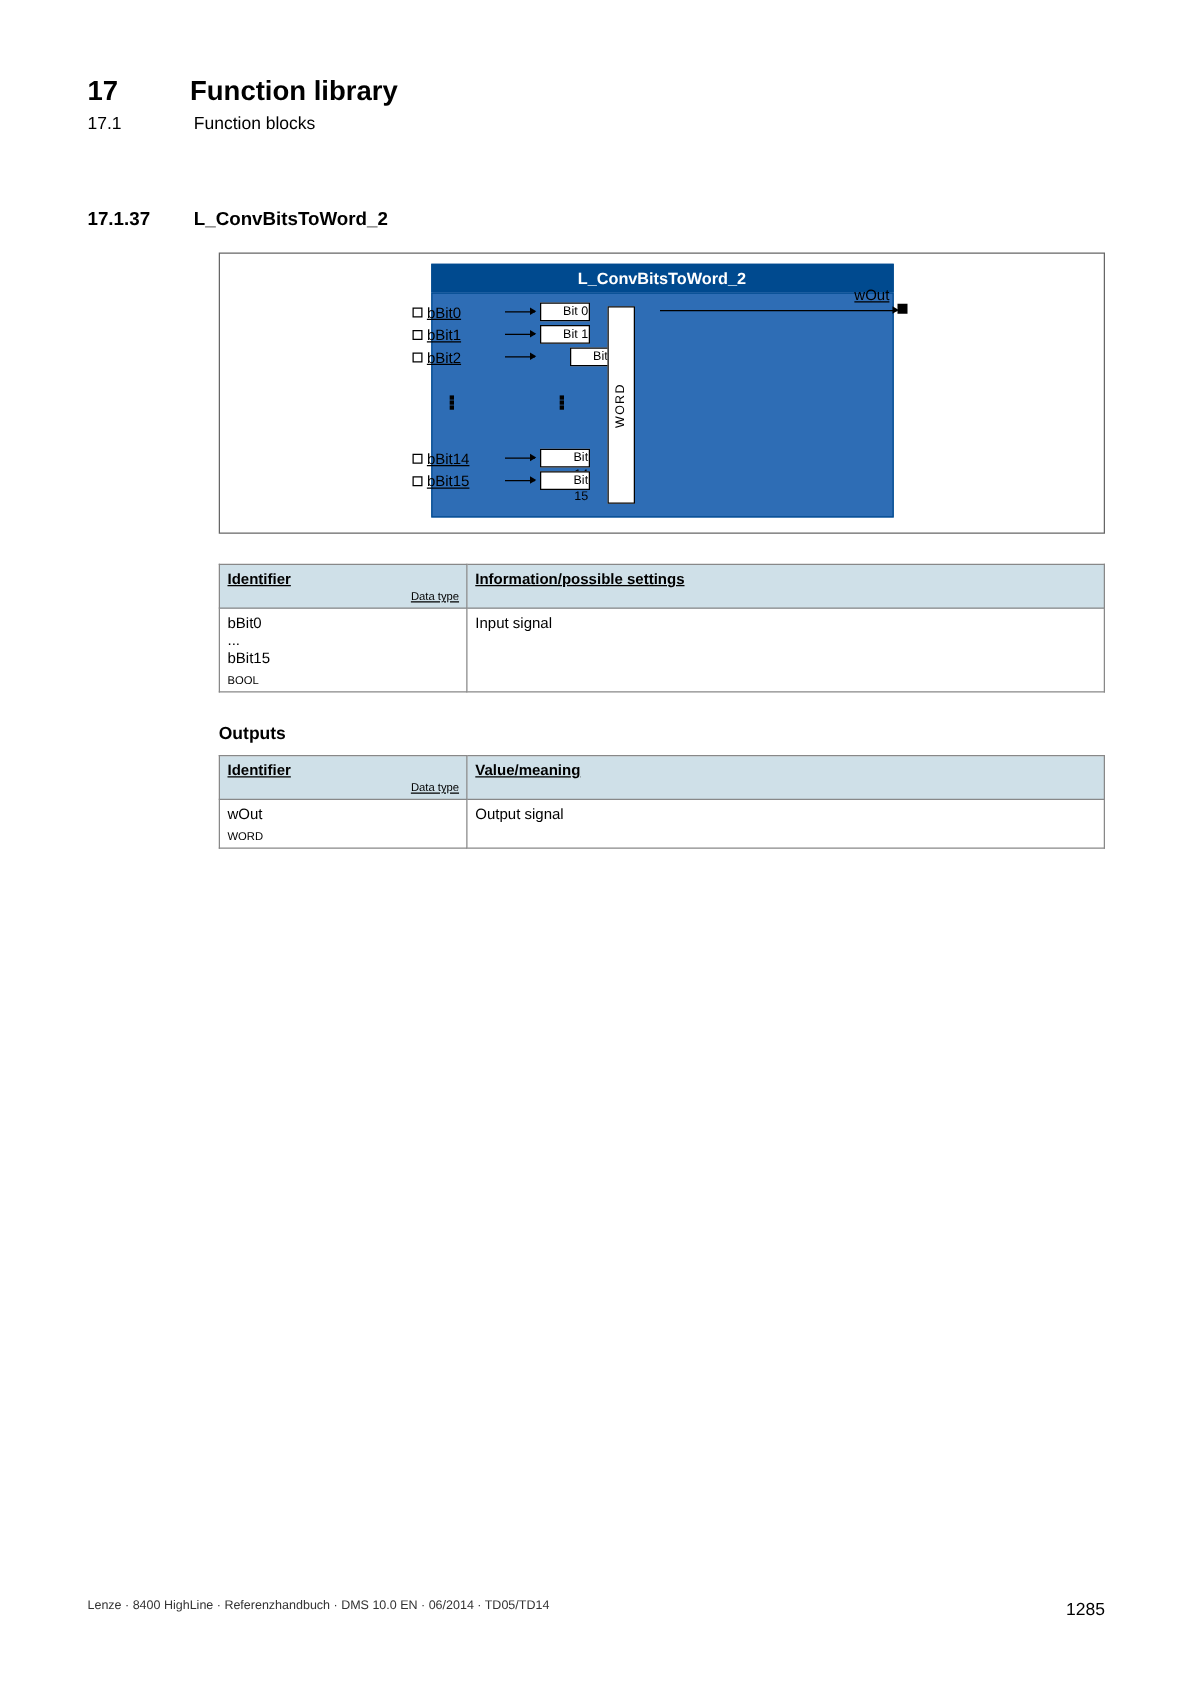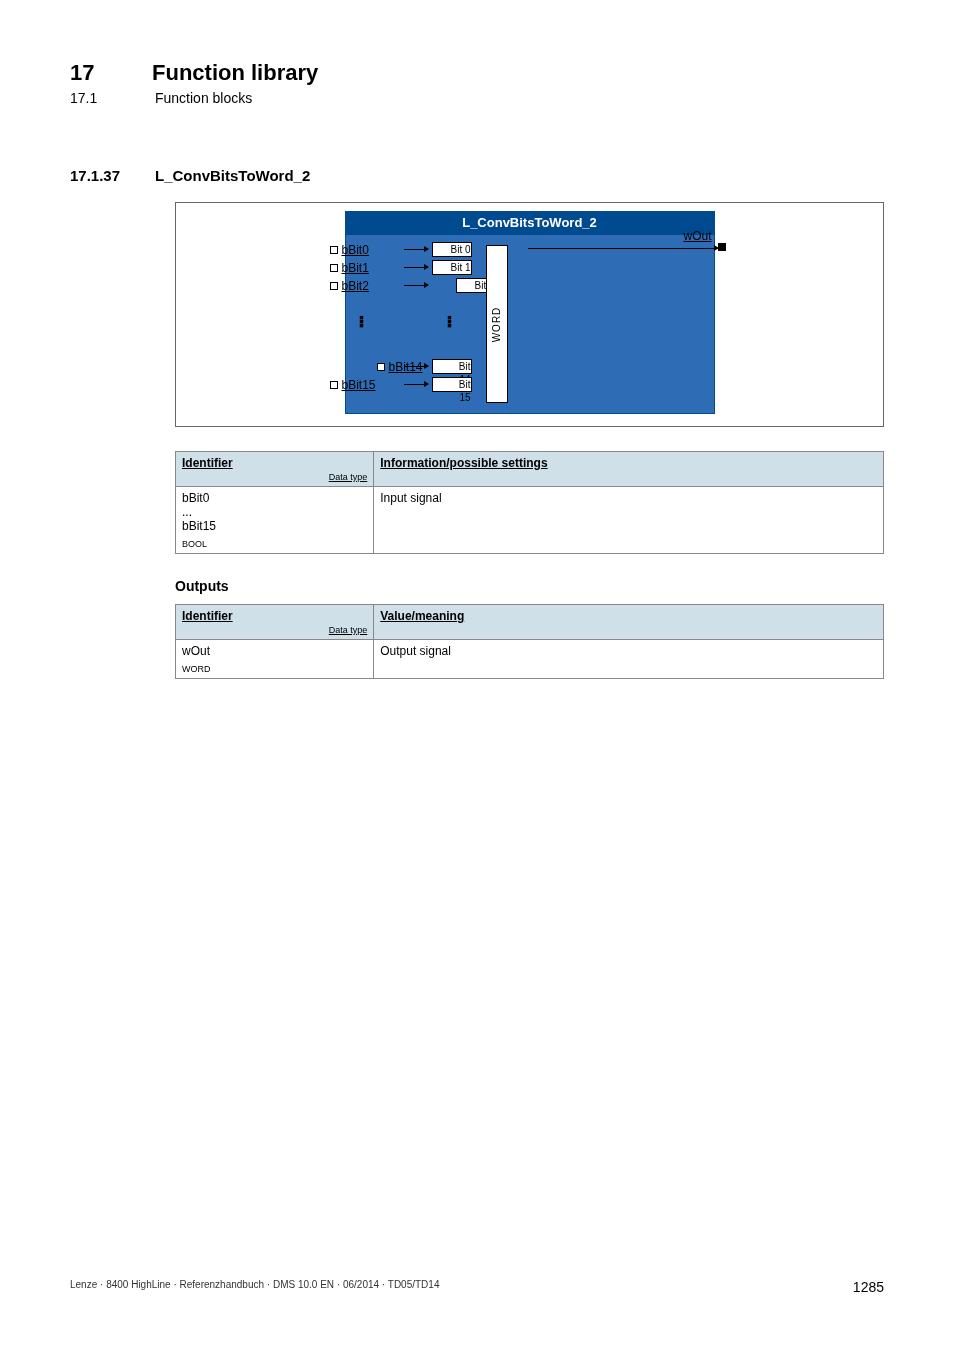--- a/index.html
+++ b/index.html
@@ -254,21 +254,21 @@
             <span class="port-sq"></span>
             <span class="in-name">bBit1</span>
           </div>
           <div class="io-label in-port" style="top:44px;">
             <span class="port-sq"></span>
             <span class="in-name">bBit2</span>
           </div>
 
           <div class="vdots" style="left:12px; top:80px;">▪<br>▪<br>▪</div>
 
-          <div class="io-label in-port" style="top:125px;margin-left:47px;">
+          <div class="io-label in-port" style="top:125px;">
             <span class="port-sq"></span>
             <span class="in-name">bBit14</span>
           </div>
           <div class="io-label in-port" style="top:143px;">
             <span class="port-sq"></span>
             <span class="in-name">bBit15</span>
           </div>
 
           <span class="port-arrow" style="position:absolute; left:58px; top:14px;"></span>
           <span class="port-arrow" style="position:absolute; left:58px; top:32px;"></span>

